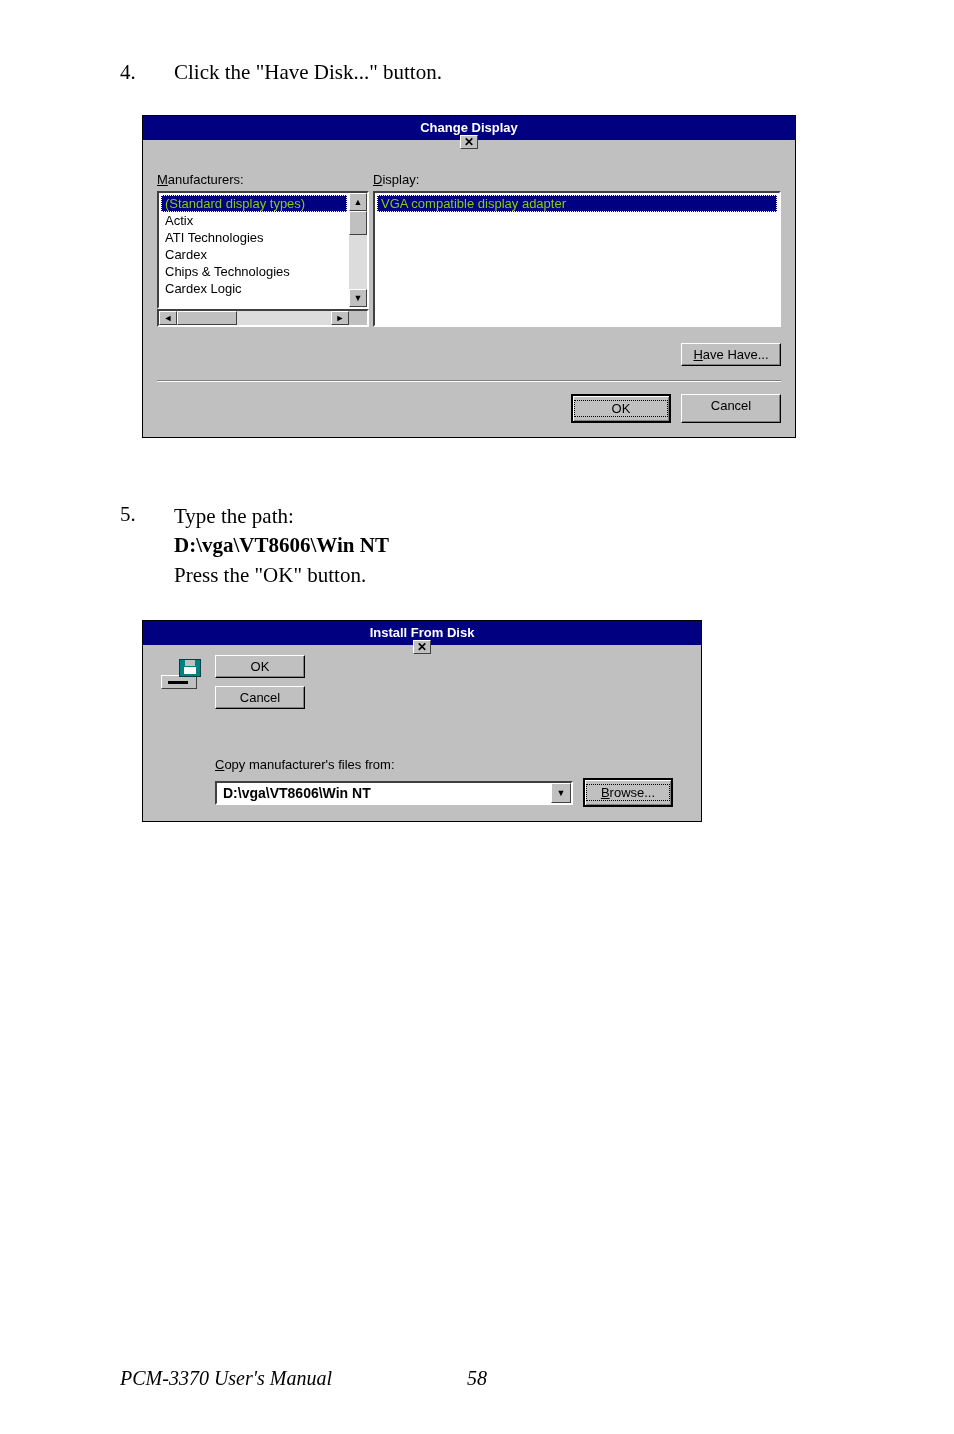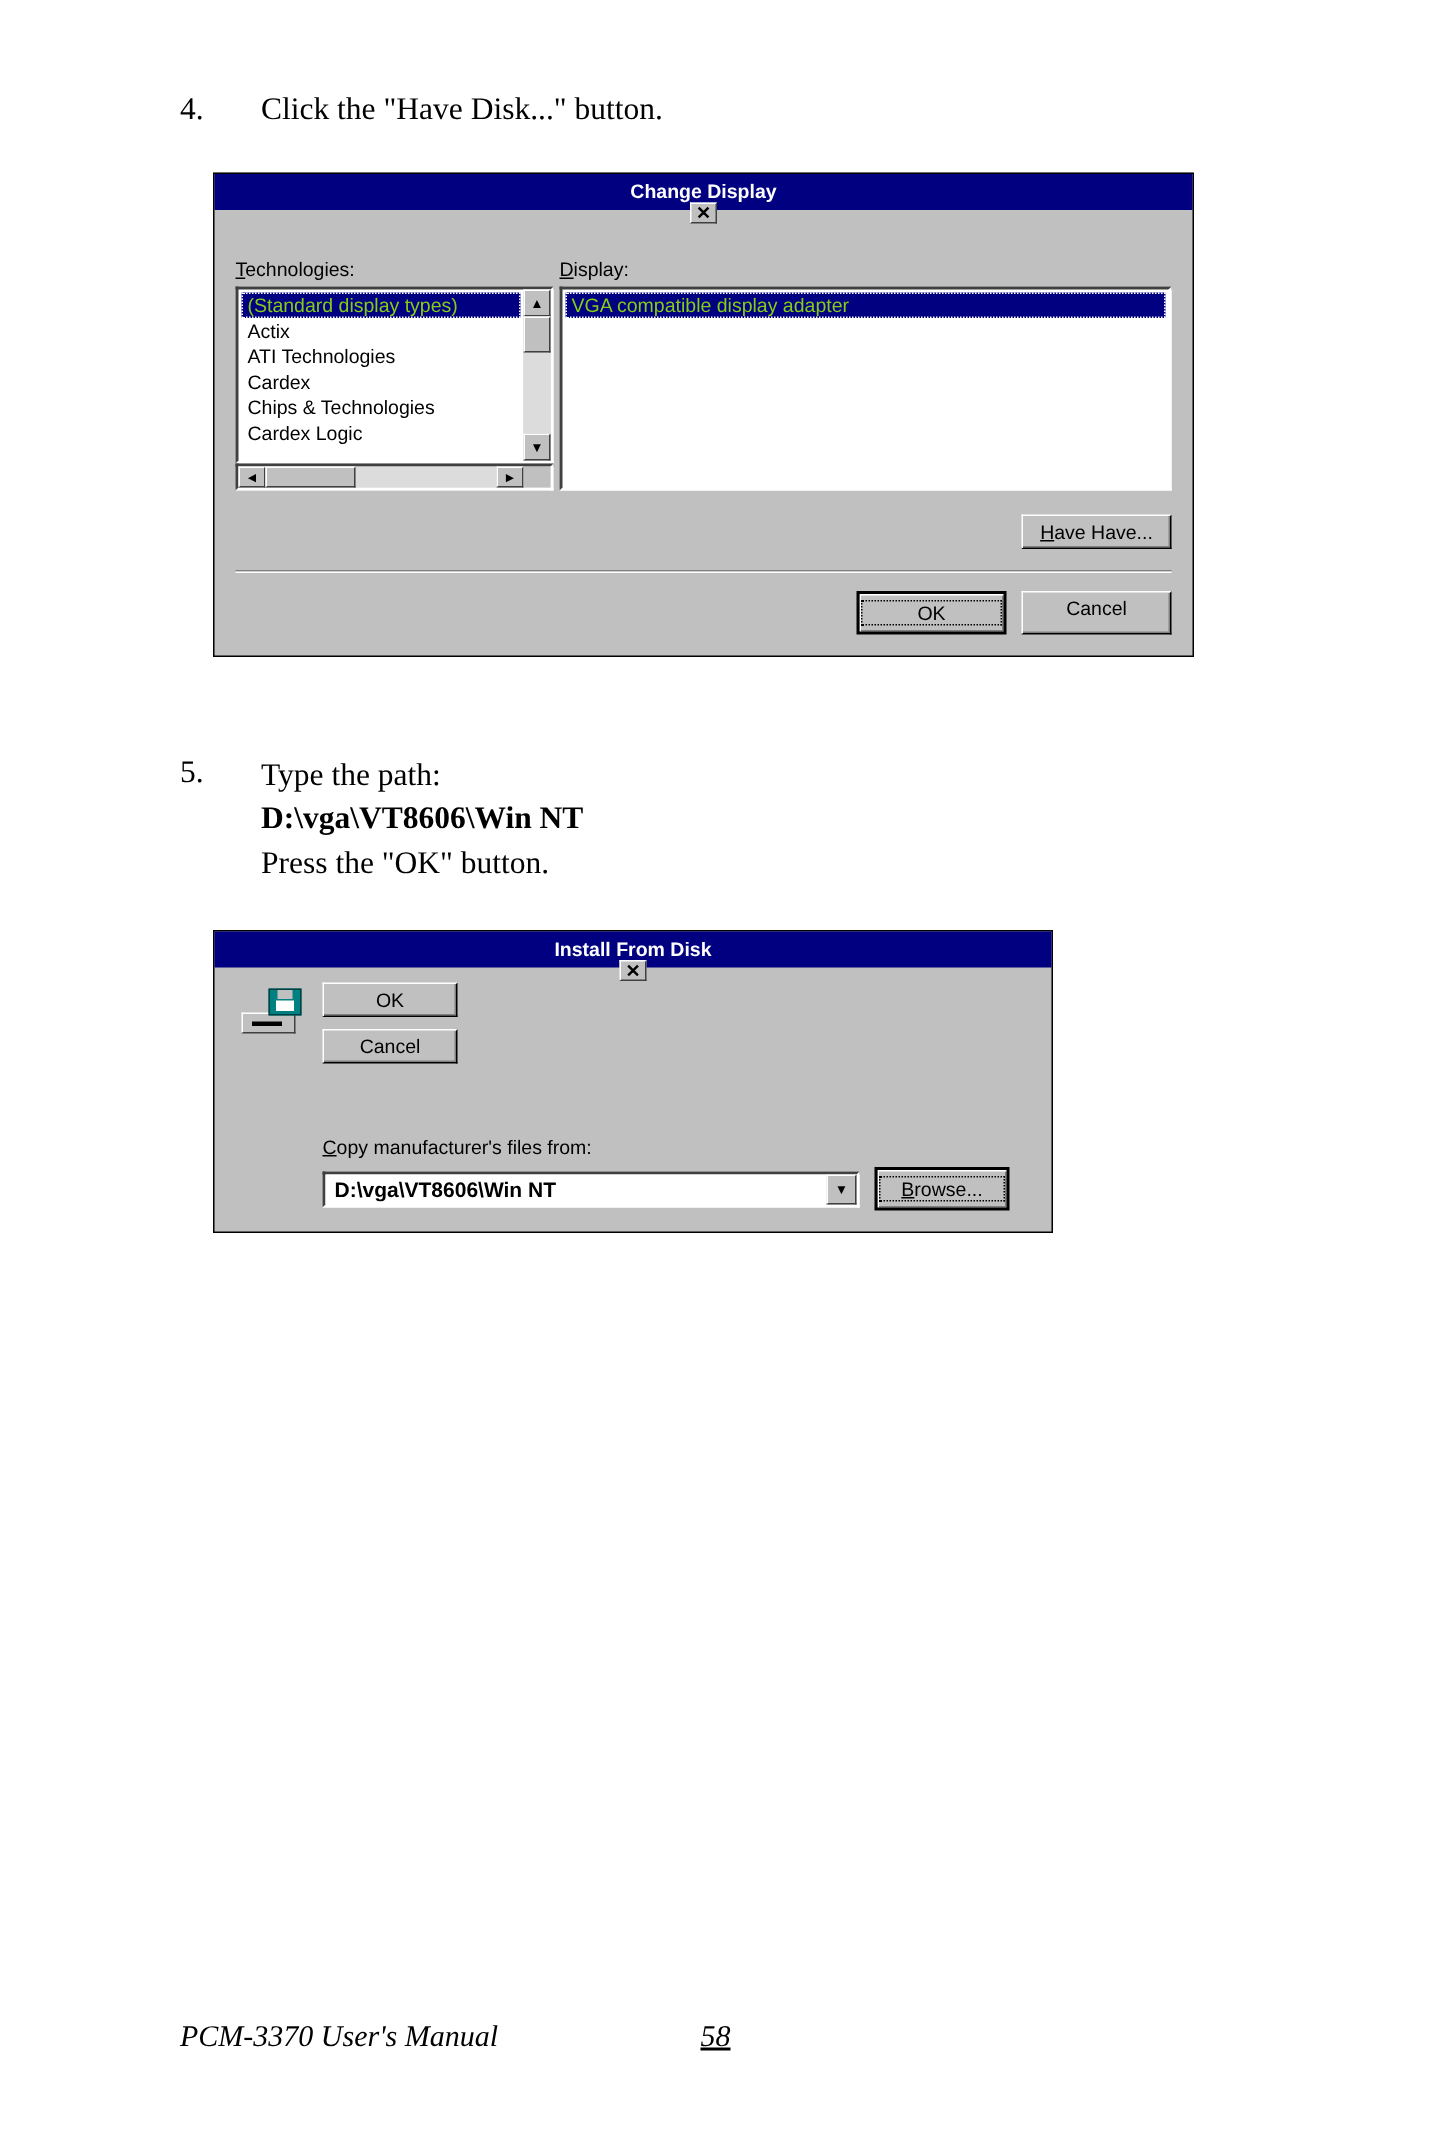--- a/index.html
+++ b/index.html
@@ -237,49 +237,49 @@
     padding: 0 6px;
     outline: none;
   }
   .combo-btn {
     width: 20px;
     display: flex; align-items: center; justify-content: center;
     font-size: 9px;
   }
   .footer {
     position: absolute;
-    bottom: 64px;
+    bottom: 44px;
     left: 120px;
     right: 120px;
     display: flex;
     font-style: italic;
     font-size: 20px;
   }
   .footer .title { flex: 1; }
-  .footer .pagenum { position: absolute; left: 50%; transform: translateX(-50%); text-decoration: underline; }
+  .footer .pagenum { position: absolute; left: 50%; transform: translateX(-50%); }
 </style>
 </head>
 <body>
 
 <div class="page">
 
   <div class="step-line">
     <span class="step-num">4.</span>
     <span class="step-text-block">Click the "Have Disk..." button.</span>
   </div>
 
   <div class="dialog dialog1">
     <div class="titlebar">
       <span class="titlebar-title">Change Display</span>
       <span class="close-box">✕</span>
     </div>
     <div class="dialog-body">
 
       <div class="label-row">
-        <div class="lbl lbl-manu underline-first">Technologies:</div>
+        <div class="lbl lbl-manu underline-first">Manufacturers:</div>
         <div class="lbl lbl-disp underline-first">Display:</div>
       </div>
 
       <div class="lists-row">
 
         <div class="manu-box">
           <div class="listbox sunken">
             <div class="list-content">
               <div class="list-item hi">(Standard display types)</div>
               <div class="list-item">Actix</div>

